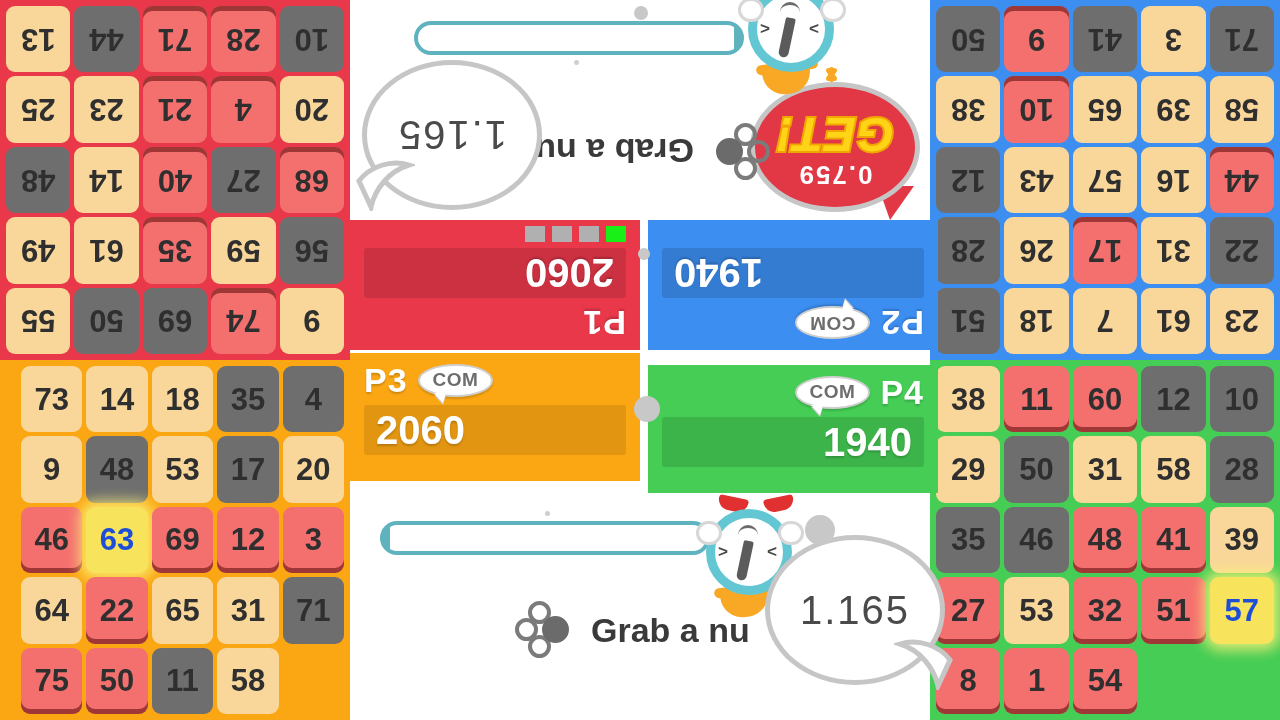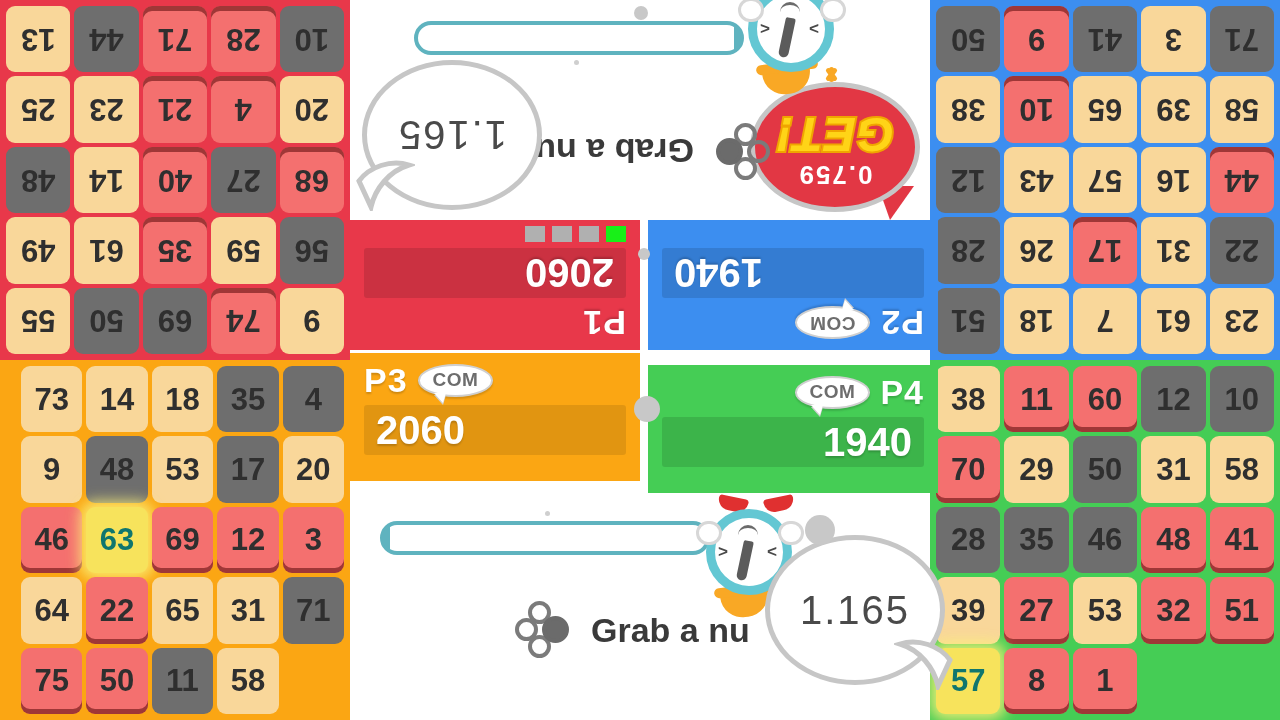--- a/index.html
+++ b/index.html
@@ -13,21 +13,21 @@
   .grid-tr{left:930px;top:0;width:350px;height:360px;background:#3c8ef0;transform:rotate(180deg);}
   .grid-bl{left:0;top:360px;width:350px;height:360px;background:#fba613;padding-left:21px;}
   .grid-br{left:930px;top:360px;width:350px;height:360px;background:#45cd55;}
 
   .tile{border-radius:9px;display:flex;align-items:center;justify-content:center;
         font-weight:bold;font-size:31px;color:#2f2f2f;line-height:1;position:relative;
         font-family:"Liberation Sans",sans-serif;}
   .t-cream{background:#f9d79a;}
   .t-gray{background:#6e6e6e;color:#2f2f2f;}
   .t-red{background:#f4706f;box-shadow:inset 0 -5px 0 rgba(90,10,10,.55);}
-  .t-yellow{background:#f7e35c;color:#0f766e;box-shadow:0 0 14px 6px rgba(250,240,120,.85);}
+  .t-yellow{background:#f7e35c;color:#1d4ed8;box-shadow:0 0 14px 6px rgba(250,240,120,.85);}
 
   
   .score{position:absolute;box-sizing:border-box;padding:8px 14px 6px 14px;}
   .score .head{display:flex;align-items:center;gap:10px;}
   .score .pname{color:#fff;font-size:34px;font-weight:bold;letter-spacing:1px;
                  text-shadow:0 2px 2px rgba(0,0,0,.18);}
   .score .bar{margin-top:5px;border-radius:3px;height:50px;display:flex;align-items:center;padding:0 12px;}
   .score .val{color:#fff;font-size:40px;font-weight:bold;line-height:1;text-shadow:0 2px 2px rgba(0,0,0,.18);}
   .com{display:inline-flex;align-items:center;justify-content:center;position:relative;
        background:#fff;border-radius:50%/50%;padding:3px 13px 4px 13px;
@@ -200,38 +200,38 @@
       <div class="tile t-gray">11</div>
       <div class="tile t-cream">58</div>
     </div>
 
   <div class="grid-panel grid-br">
       <div class="tile t-cream">38</div>
       <div class="tile t-red">11</div>
       <div class="tile t-red">60</div>
       <div class="tile t-gray">12</div>
       <div class="tile t-gray">10</div>
-      <div class="tile t-red">70</div>
       <div class="tile t-cream">29</div>
       <div class="tile t-gray">50</div>
       <div class="tile t-cream">31</div>
       <div class="tile t-cream">58</div>
       <div class="tile t-gray">28</div>
       <div class="tile t-gray">35</div>
       <div class="tile t-gray">46</div>
       <div class="tile t-red">48</div>
       <div class="tile t-red">41</div>
       <div class="tile t-cream">39</div>
       <div class="tile t-red">27</div>
       <div class="tile t-cream">53</div>
       <div class="tile t-red">32</div>
       <div class="tile t-red">51</div>
       <div class="tile t-yellow">57</div>
       <div class="tile t-red">8</div>
       <div class="tile t-red">1</div>
+      <div class="tile t-red">54</div>
     </div>
 
   <div class="center-top">
     <div class="cstage">
       <div class="getbadge" style="left:10px;top:8px;">
         <div class="spike"></div>
         <div class="disc"></div>
         <div class="num">0.759</div>
         <div class="word">GET!</div>
       </div>

